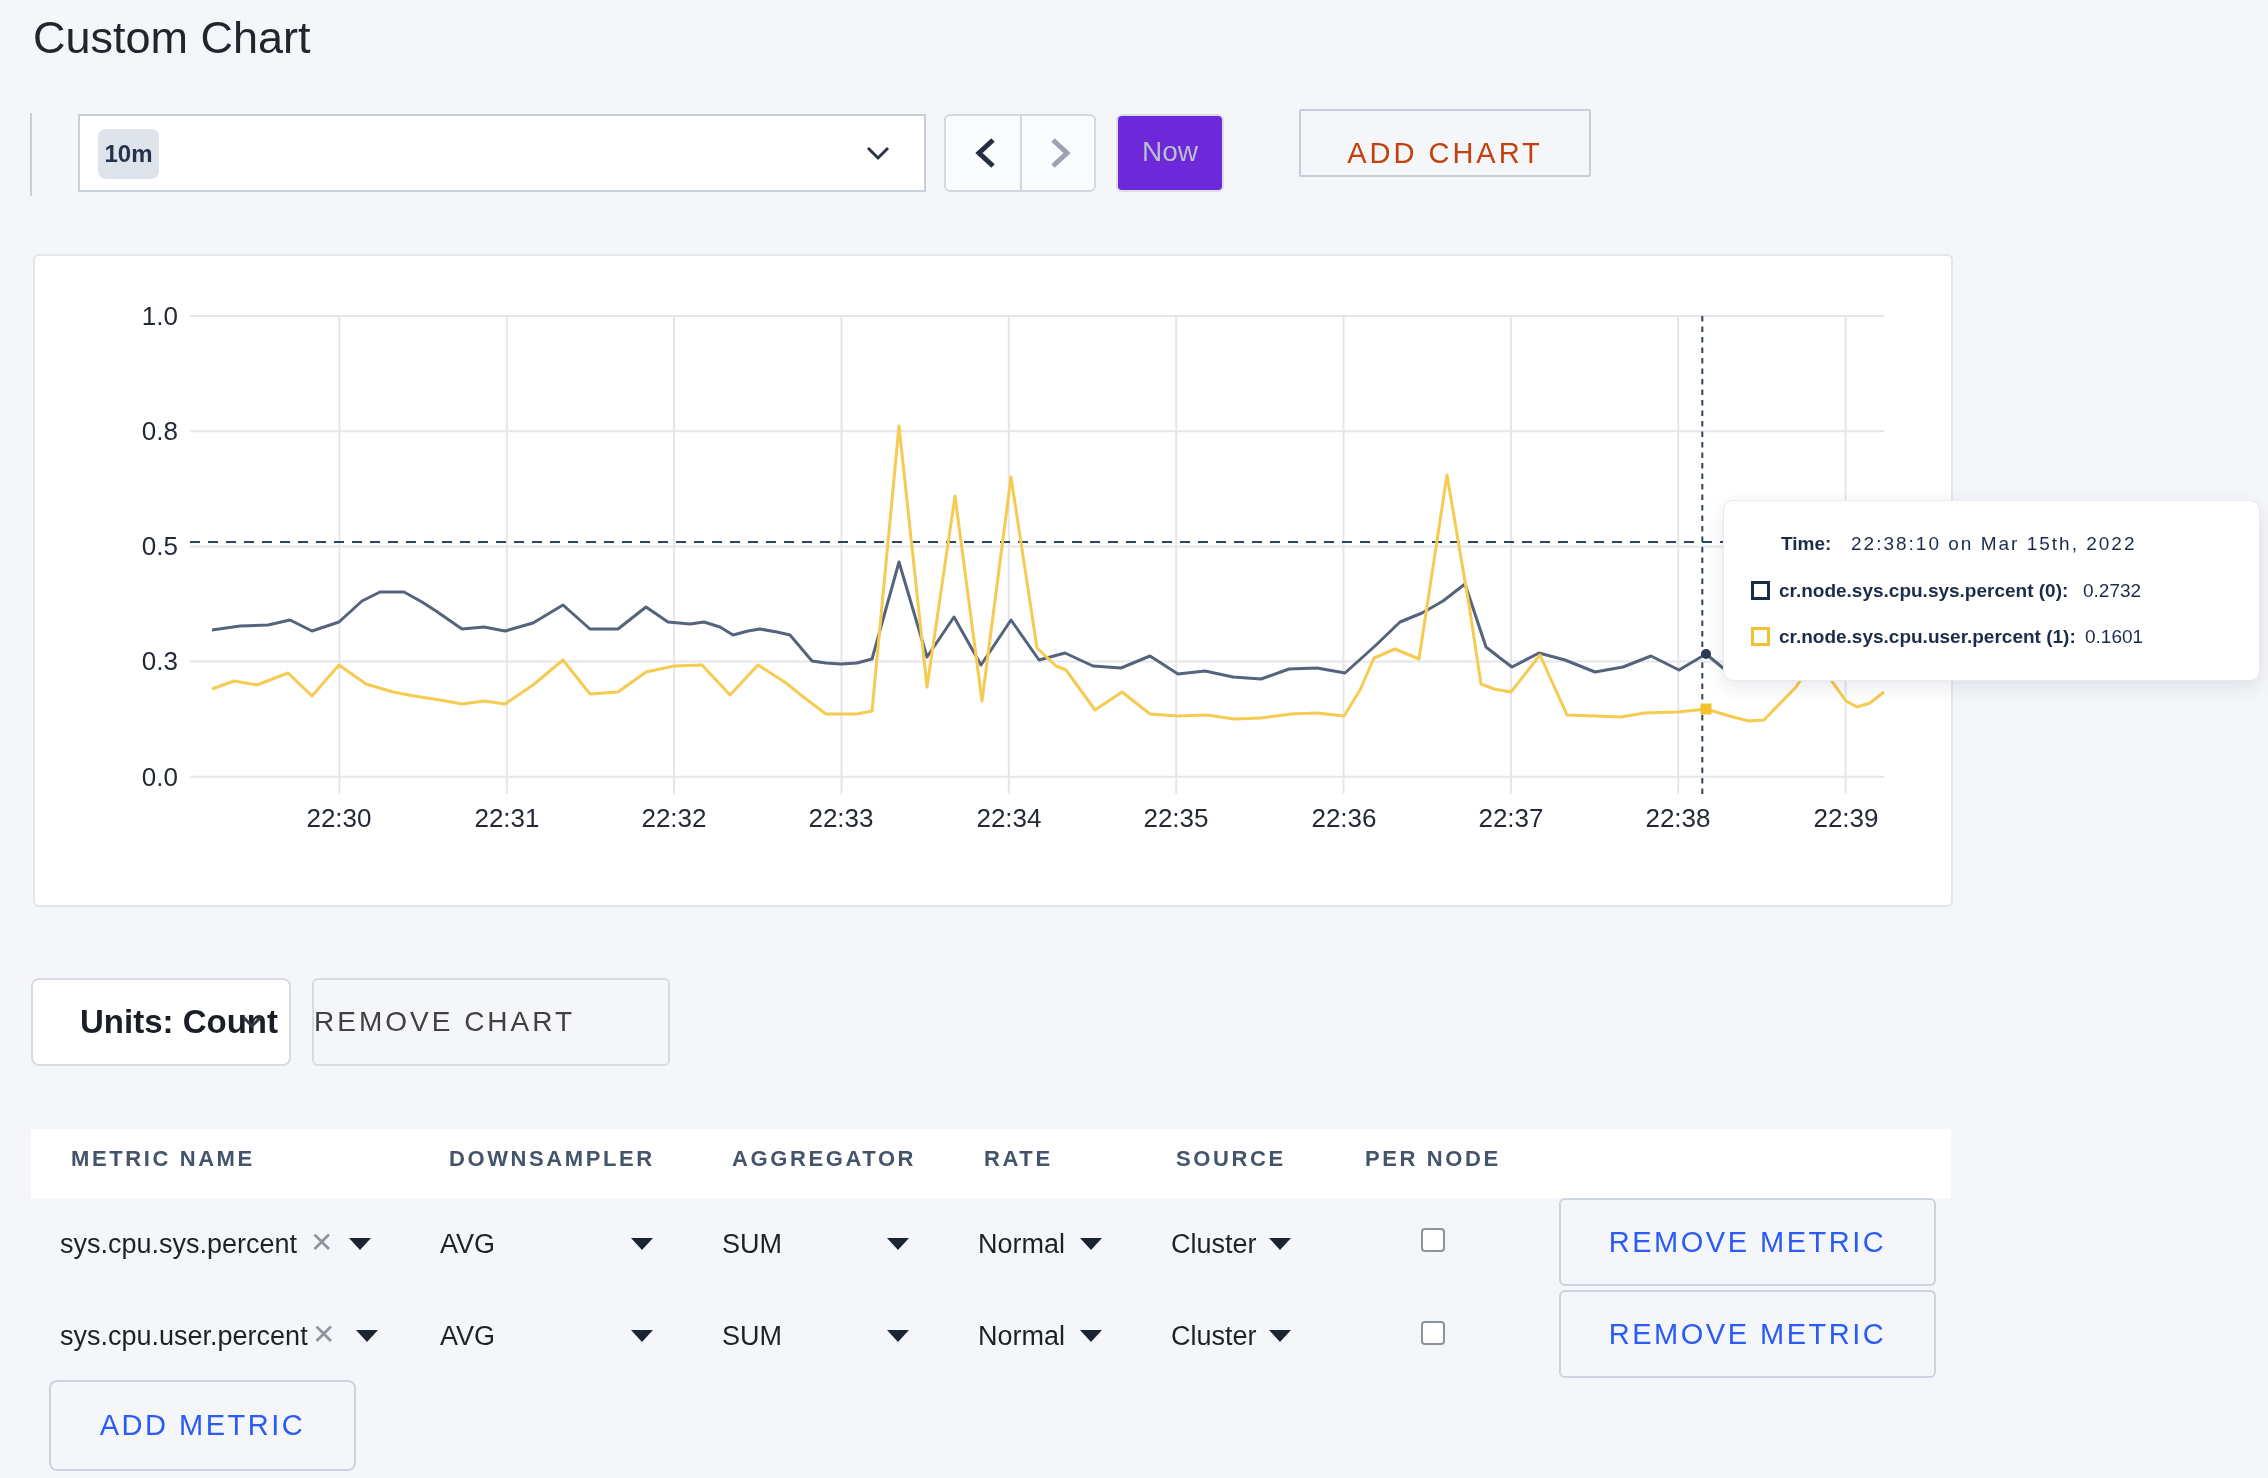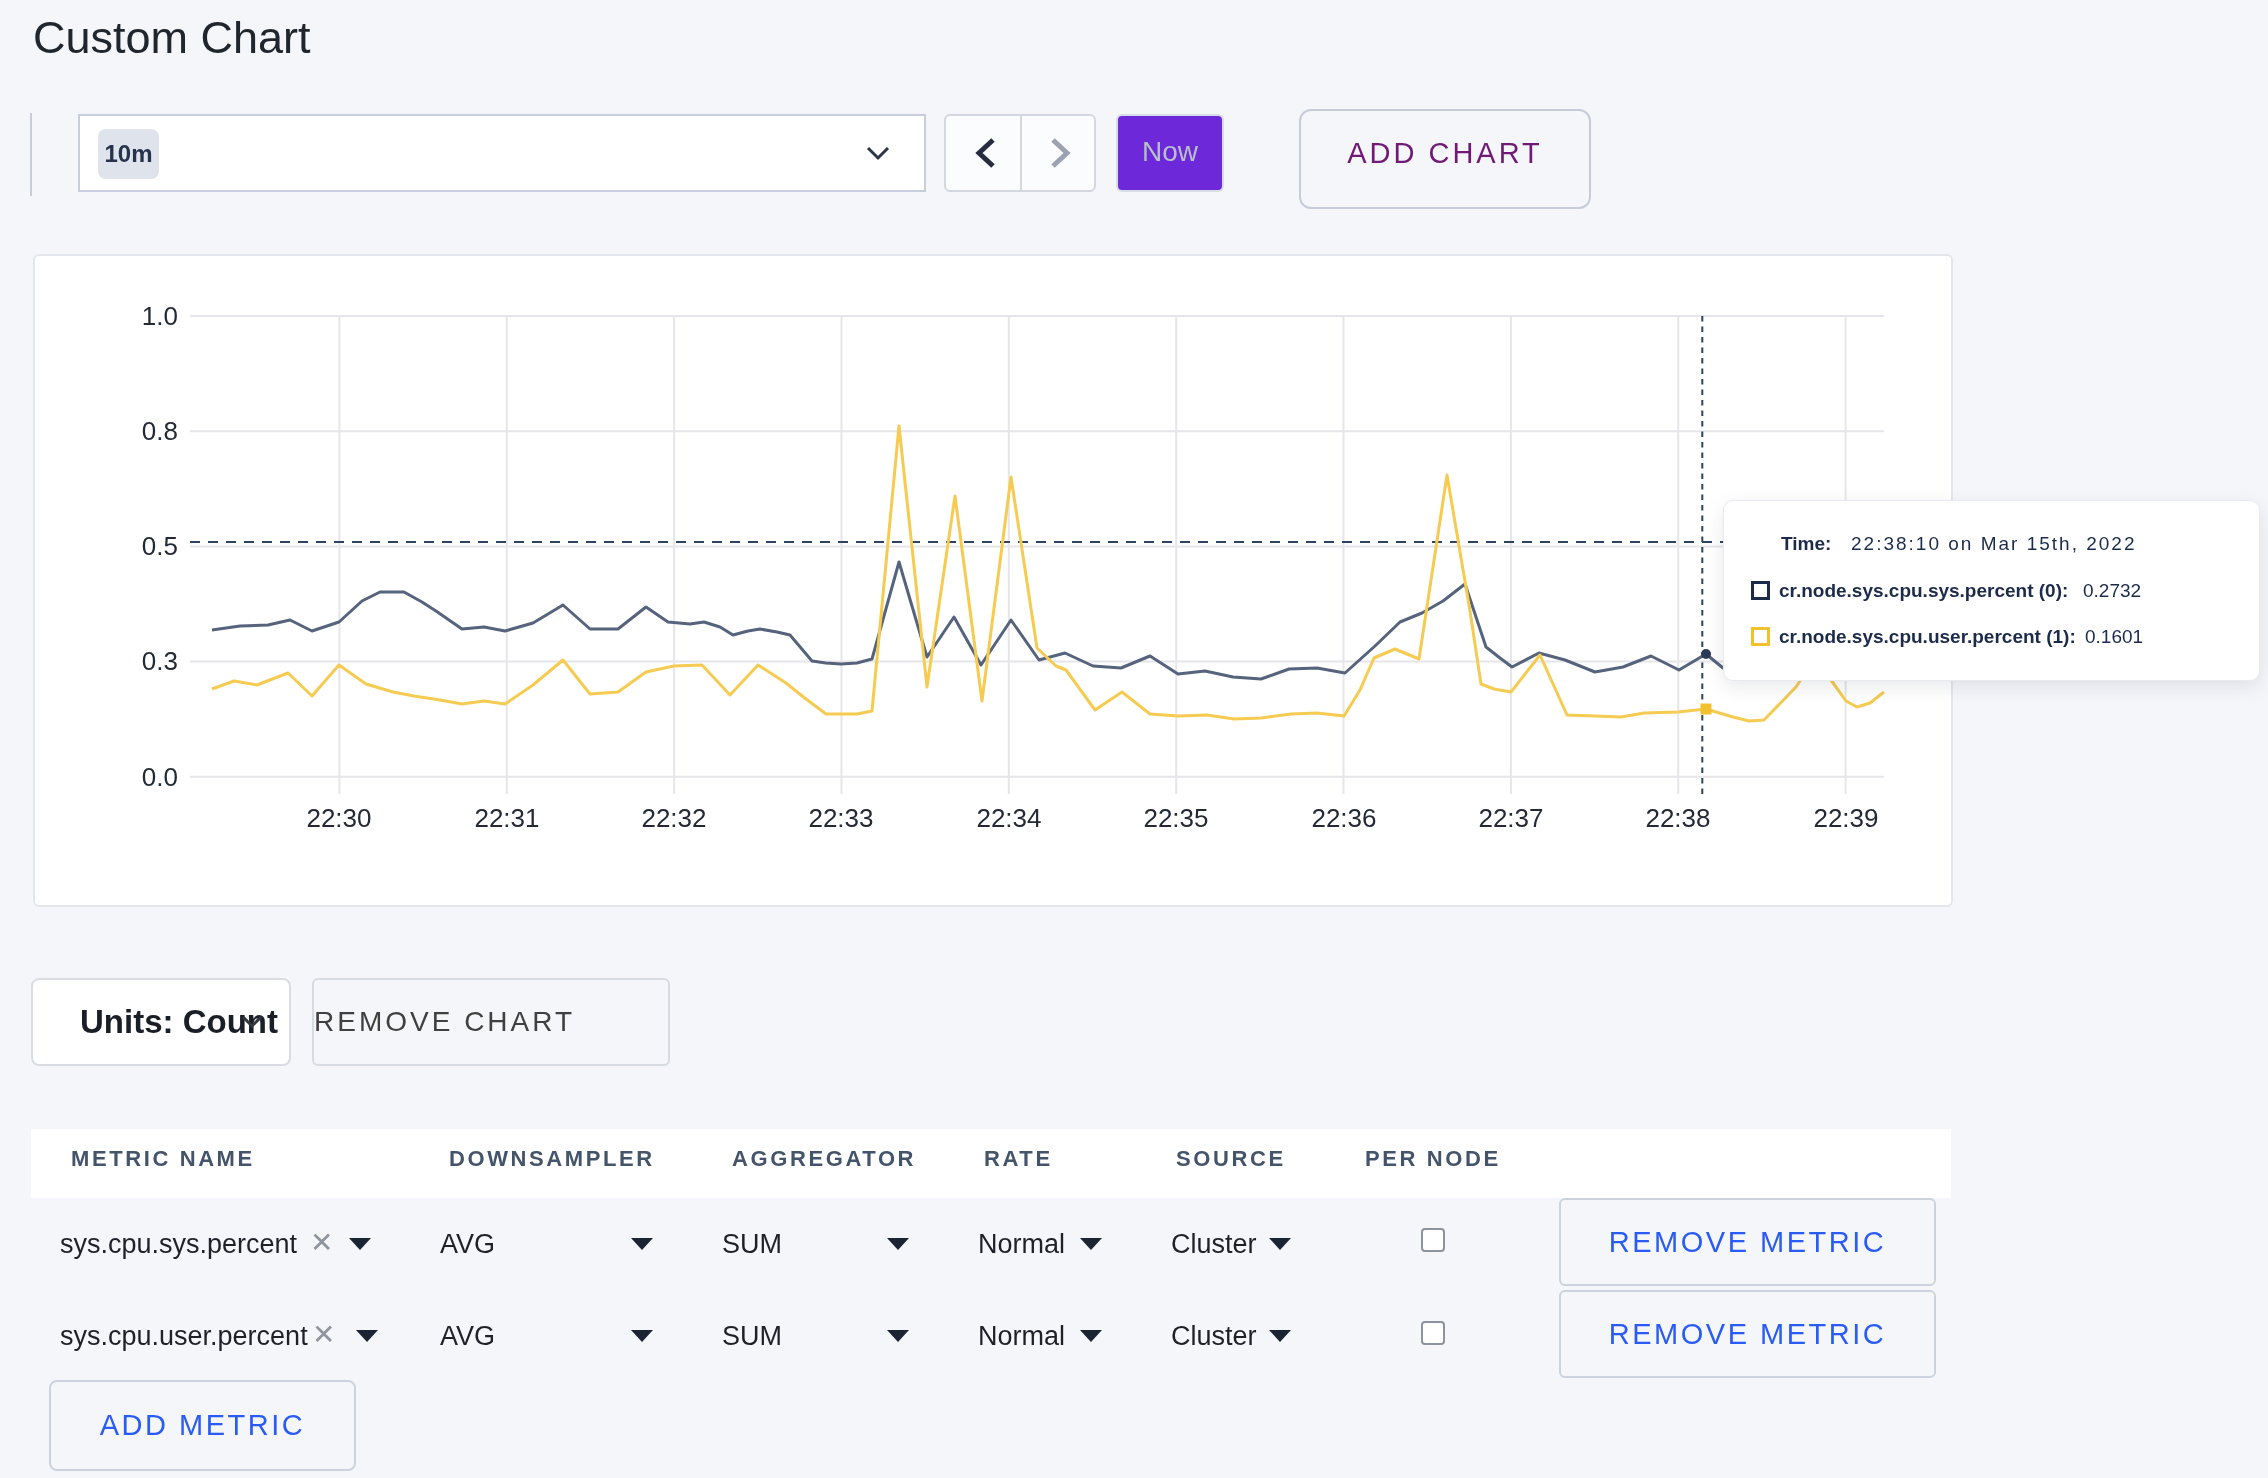--- a/index.html
+++ b/index.html
@@ -32,24 +32,24 @@
     left: 944px; top: 114px; width: 152px; height: 78px;
     background: #FBFCFD; border: 2px solid #D2D7E0; border-radius: 6px;
   }
   .arrowdiv { left: 74px; top: 0px; width: 2px; height: 74px; background: #D2D7E0; }
   .nowbox {
     left: 1116px; top: 114px; width: 108px; height: 78px;
     background: #6d28d9; border: 2px solid #D9DDE5; border-radius: 6px;
     text-align: center; line-height: 72px; font-size: 28px; color: #B9BFCA;
   }
   .addchart {
-    left: 1299px; top: 109px; width: 292px; height: 100px;
-    border: 2px solid #C6CCDA; border-radius: 12px;
+    left: 1299px; top: 109px; width: 292px; height: 68px;
+    border: 2px solid #C6CCDA; border-radius: 2px;
     text-align: center; line-height: 84px;
-    font-size: 29px; font-weight: normal; letter-spacing: 3px; color: #701a75;
+    font-size: 29px; font-weight: normal; letter-spacing: 3px; color: #c2410c;
   }
   .card {
     left: 33px; top: 254px; width: 1920px; height: 653px;
     background: #FFFFFF; border: 2px solid #E3E6EC; border-radius: 6px;
   }
   .tooltip {
     left: 1723px; top: 500px; width: 537px; height: 181px;
     background: #FFFFFF; border: 1px solid #E8EAEF; border-radius: 10px;
     box-shadow: 0 6px 18px rgba(30,40,60,0.10);
     font-size: 19px; color: #1C2B4A;

